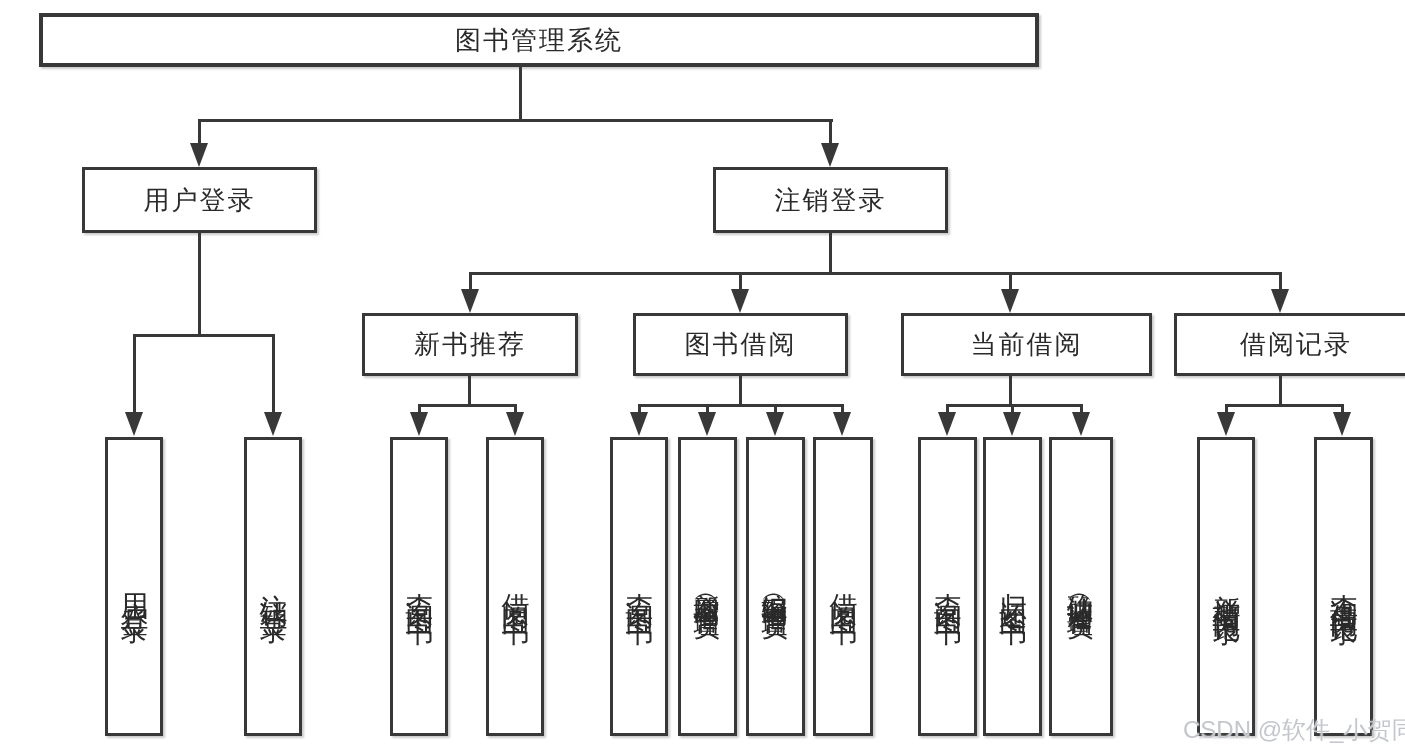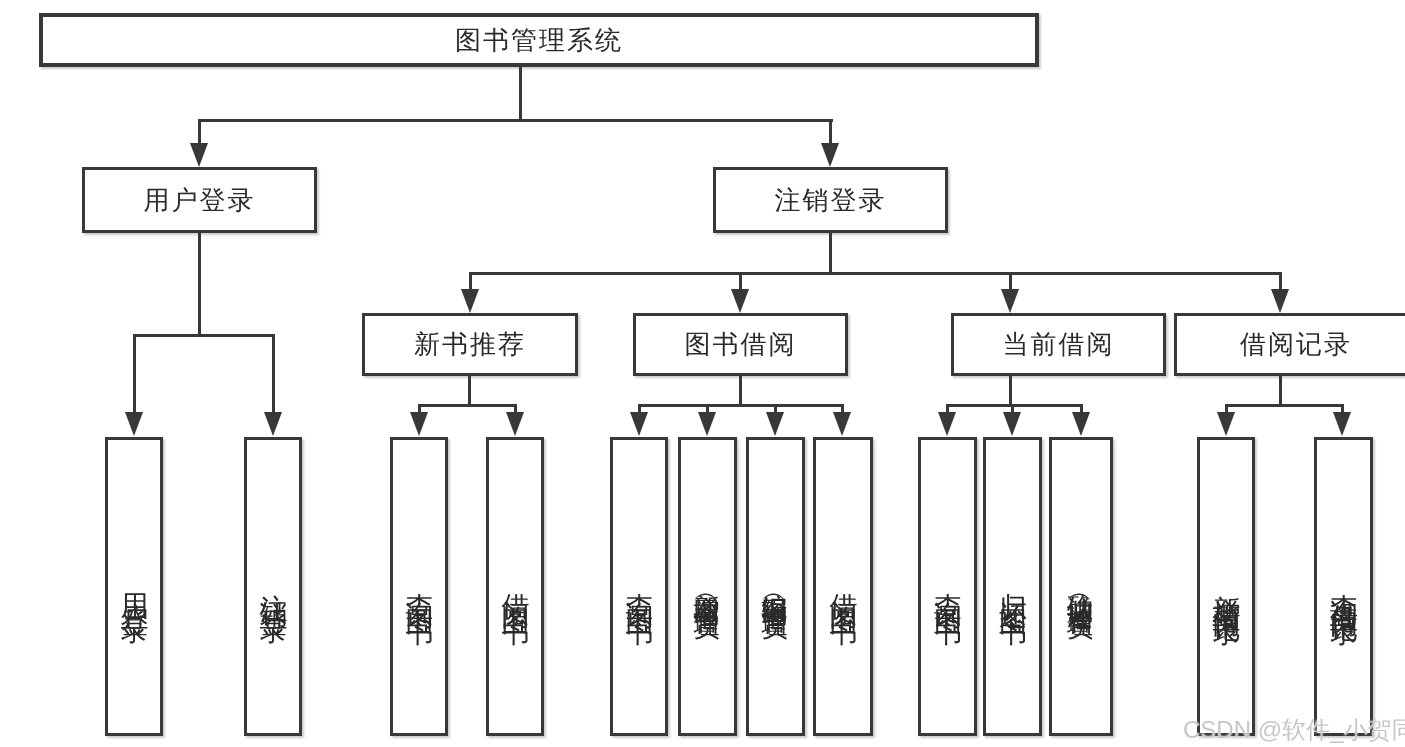--- a/index.html
+++ b/index.html
@@ -96,21 +96,21 @@
   <div class="ah" style="left:1001px;top:289px"></div>
   <div class="vl" style="left:1279px;top:272px;height:18px"></div>
   <div class="ah" style="left:1271px;top:289px"></div>
 
   <div class="node" style="left:633px;top:313px;width:215px;height:63px">
     <span class="hlabel">图书借阅</span>
   </div>
   <div class="node" style="left:362px;top:313px;width:216px;height:63px">
     <span class="hlabel">新书推荐</span>
   </div>
-  <div class="node" style="left:951px;top:313px;width:215px;height:63px">
+  <div class="node" style="left:901px;top:313px;width:251px;height:63px">
     <span class="hlabel">当前借阅</span>
   </div>
   <div class="node" style="left:1174px;top:313px;width:244px;height:63px">
     <span class="hlabel">借阅记录</span>
   </div>
 
   <div class="vl" style="left:468px;top:376px;height:31px"></div>
   <div class="hl" style="left:418px;top:404px;width:99px"></div>
   <div class="vl" style="left:418px;top:404px;height:12px"></div>
   <div class="ah" style="left:410px;top:412px"></div>

